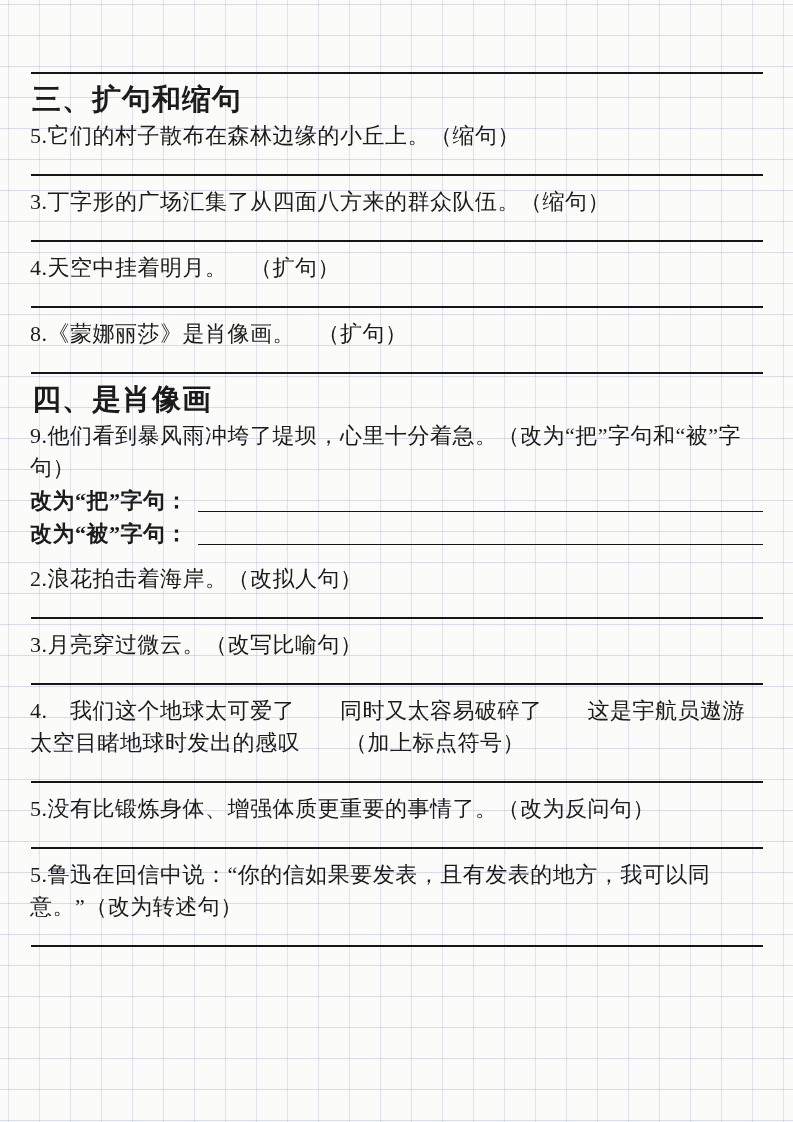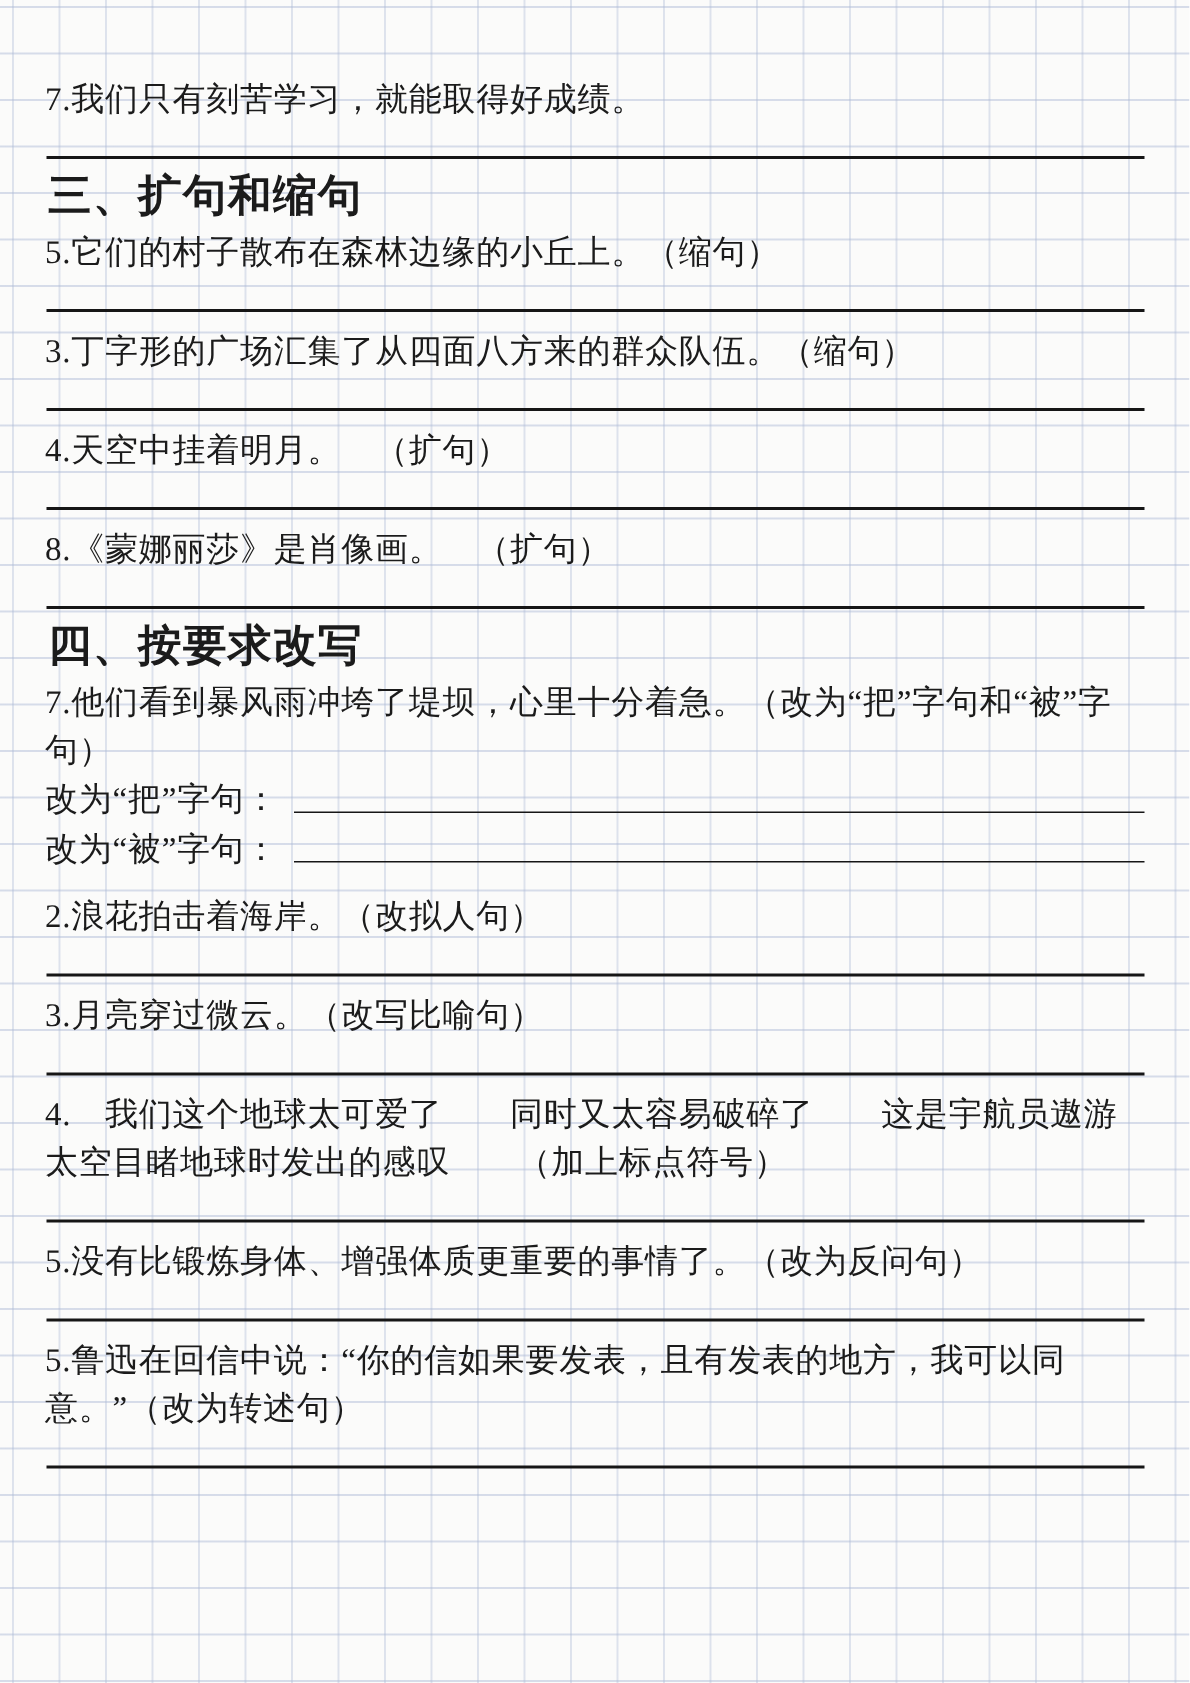--- a/index.html
+++ b/index.html
@@ -37,40 +37,41 @@
   }
   .section-title {
     margin: 2px 0 6px 2px;
     font-size: 29px;
     font-weight: bold;
     letter-spacing: 1px;
     line-height: 30px;
   }
   .fill-row {
     display: flex;
+    align-items: flex-end;
     margin: 1px 0 0 0;
+    font-weight: bold;
   }
   .fill-label {
     white-space: nowrap;
     letter-spacing: 0.5px;
   }
   .fill-line {
     flex: 1;
     border-bottom: 1.6px solid #161616;
     margin: 0 2px 5px 10px;
     height: 24px;
   }
 </style>
 </head>
 <body>
 
 <div class="page">
 
   <div class="item">
-    <p class="q">7.我们只有刻苦学习，就能取得好成绩。</p>
     <div class="answer-line"></div>
   </div>
 
   <h2 class="section-title">三、扩句和缩句</h2>
 
 
   <div class="item">
     <p class="q">5.它们的村子散布在森林边缘的小丘上。（缩句）</p>
     <div class="answer-line"></div>
   </div>
@@ -84,24 +85,24 @@
   <div class="item">
     <p class="q">4.天空中挂着明月。　（扩句）</p>
     <div class="answer-line"></div>
   </div>
 
   <div class="item">
     <p class="q">8.《蒙娜丽莎》是肖像画。　（扩句）</p>
     <div class="answer-line"></div>
   </div>
 
-  <h2 class="section-title">四、按要求改写</h2>
+  <h2 class="section-title">四、是肖像画</h2>
 
   <div class="item">
-    <p class="q">7.他们看到暴风雨冲垮了堤坝，心里十分着急。（改为“把”字句和“被”字句）</p>
+    <p class="q">9.他们看到暴风雨冲垮了堤坝，心里十分着急。（改为“把”字句和“被”字句）</p>
     <div class="fill-row">
       <span class="fill-label">改为“把”字句：</span>
       <span class="fill-line"></span>
     </div>
     <div class="fill-row">
       <span class="fill-label">改为“被”字句：</span>
       <span class="fill-line"></span>
     </div>
   </div>
 

